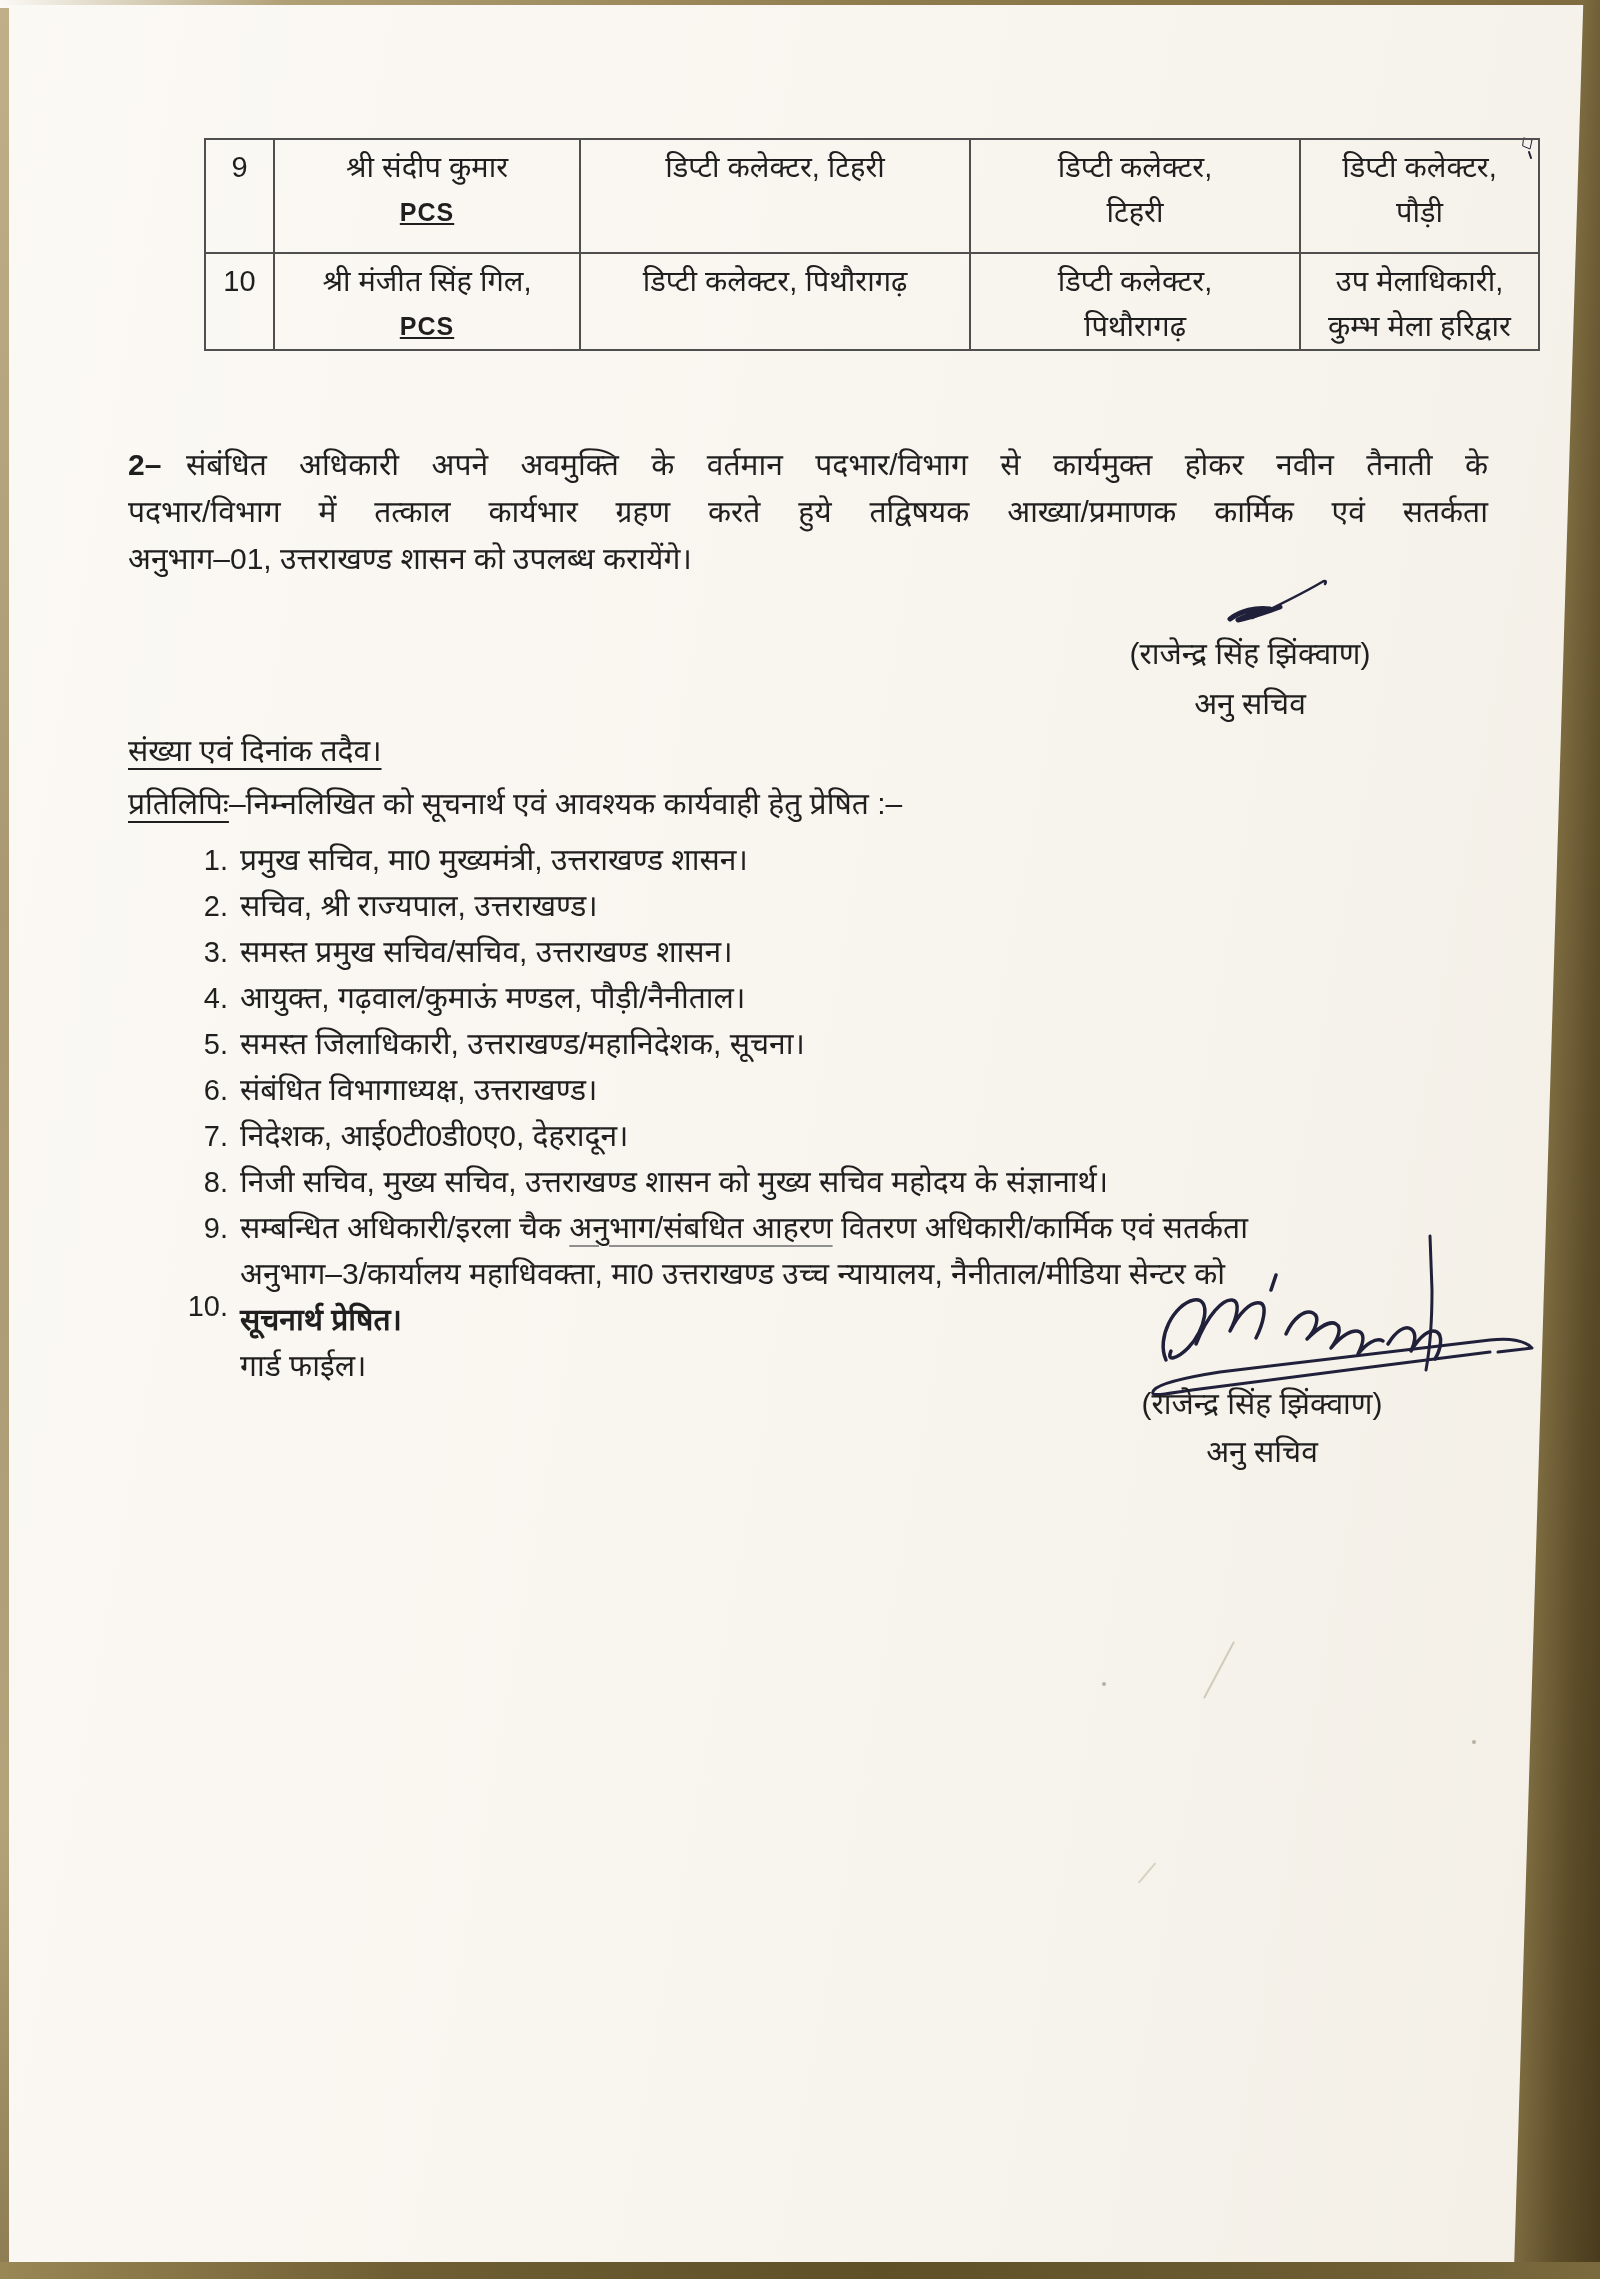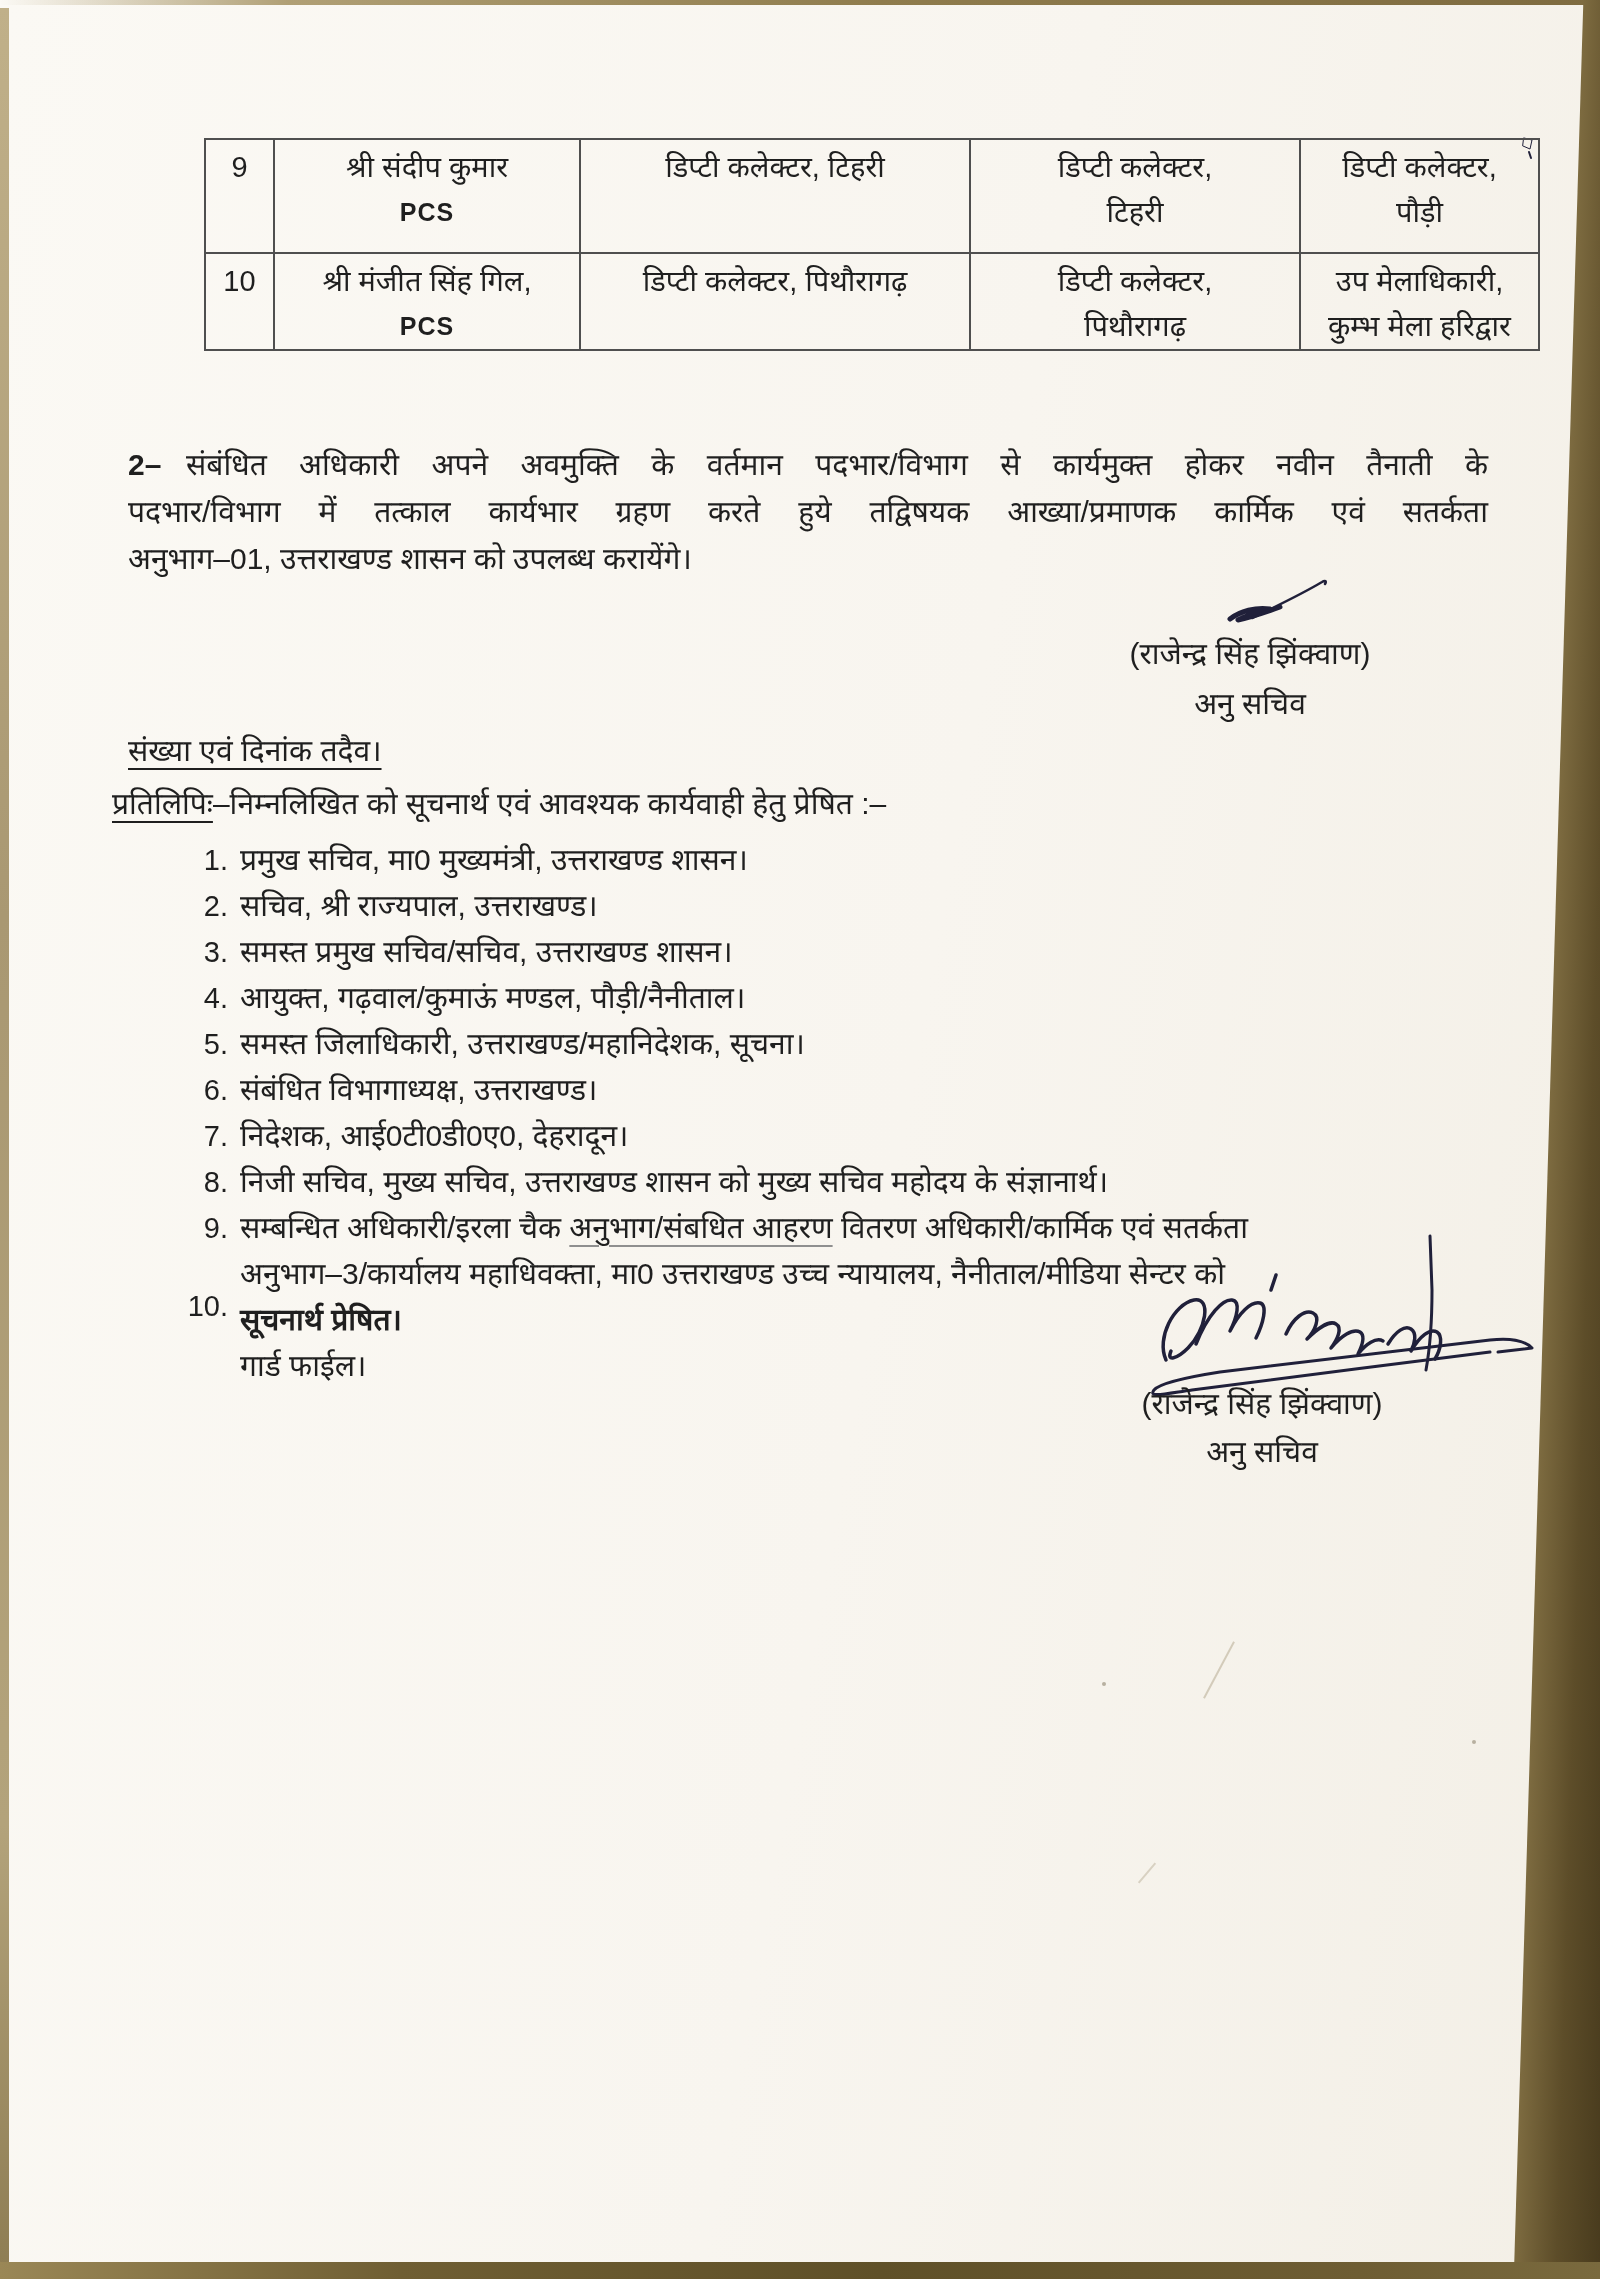--- a/index.html
+++ b/index.html
@@ -30,21 +30,21 @@
   table.officers td{border:2px solid #4f4f4f;text-align:center;vertical-align:top;
     padding:5px 4px 0 4px;font-size:29px;line-height:45px;}
   td.c1{width:59px;font-size:27px;}
   td.c2{width:296px;}
   td.c3{width:380px;}
   td.c4{width:320px;}
   td.c5{width:229px;}
   tr.r9 td{height:107px;}
   tr.r10 td{height:84px;}
   tr.r11 td{height:87px;}
-  .pcs{font-size:25px;font-weight:600;letter-spacing:1px;}
+  .pcs{font-size:25px;font-weight:600;letter-spacing:1px;text-decoration:underline;}
   
   .line{position:absolute;font-size:30px;line-height:40px;white-space:nowrap;}
   .just{white-space:normal;text-align:justify;text-align-last:justify;}
   .uline{text-decoration:underline;text-underline-offset:7px;text-decoration-thickness:2px;}
   .uline-gray{text-decoration:underline;text-underline-offset:7px;text-decoration-thickness:2px;text-decoration-color:#8f8f8f;margin-top:15px;}
   .num{position:absolute;font-size:29px;line-height:40px;width:56px;text-align:right;}
   .sigblock{position:absolute;width:420px;text-align:center;font-size:30px;line-height:40px;}
   svg.ink{position:absolute;}
   svg.ink path{fill:none;stroke:#20203a;stroke-linecap:round;stroke-linejoin:round;}
 </style>
@@ -118,21 +118,21 @@
 <svg class="ink" style="left:1222px;top:572px;" width="120" height="60" viewBox="0 0 120 60">
   <path d="M8 47 c 10 -8 26 -12 40 -10 c -12 3 -24 7 -32 11 c 14 -3 28 -8 42 -13" stroke-width="5"></path>
   <path d="M30 46 C 55 34 80 22 100 10 c 3 -2 5 -1 3 2" stroke-width="2.5"></path>
 </svg>
 <div class="sigblock" style="left:1040px;top:634px;">(राजेन्द्र सिंह झिंक्वाण)</div>
 <div class="sigblock" style="left:1040px;top:684px;">अनु सचिव</div>
 
 <div class="line" style="left:128px;top:731px;">
   <span class="uline">संख्या एवं दिनांक तदैव।</span>
 </div>
-<div class="line" style="left:112px;top:784px;">
+<div class="line" style="left:128px;top:784px;">
   <span class="uline">प्रतिलिपिः</span><span>–निम्नलिखित को सूचनार्थ एवं आवश्यक कार्यवाही हेतु प्रेषित :–</span>
 </div>
 
 <div class="num" style="left:172px;top:840px;">1.</div>
 <div class="line" style="left:240px;top:840px;">प्रमुख सचिव, मा0 मुख्यमंत्री, उत्तराखण्ड शासन।</div>
 
 <div class="num" style="left:172px;top:886px;">2.</div>
 <div class="line" style="left:240px;top:886px;">सचिव, श्री राज्यपाल, उत्तराखण्ड।</div>
 
 <div class="num" style="left:172px;top:932px;">3.</div>

